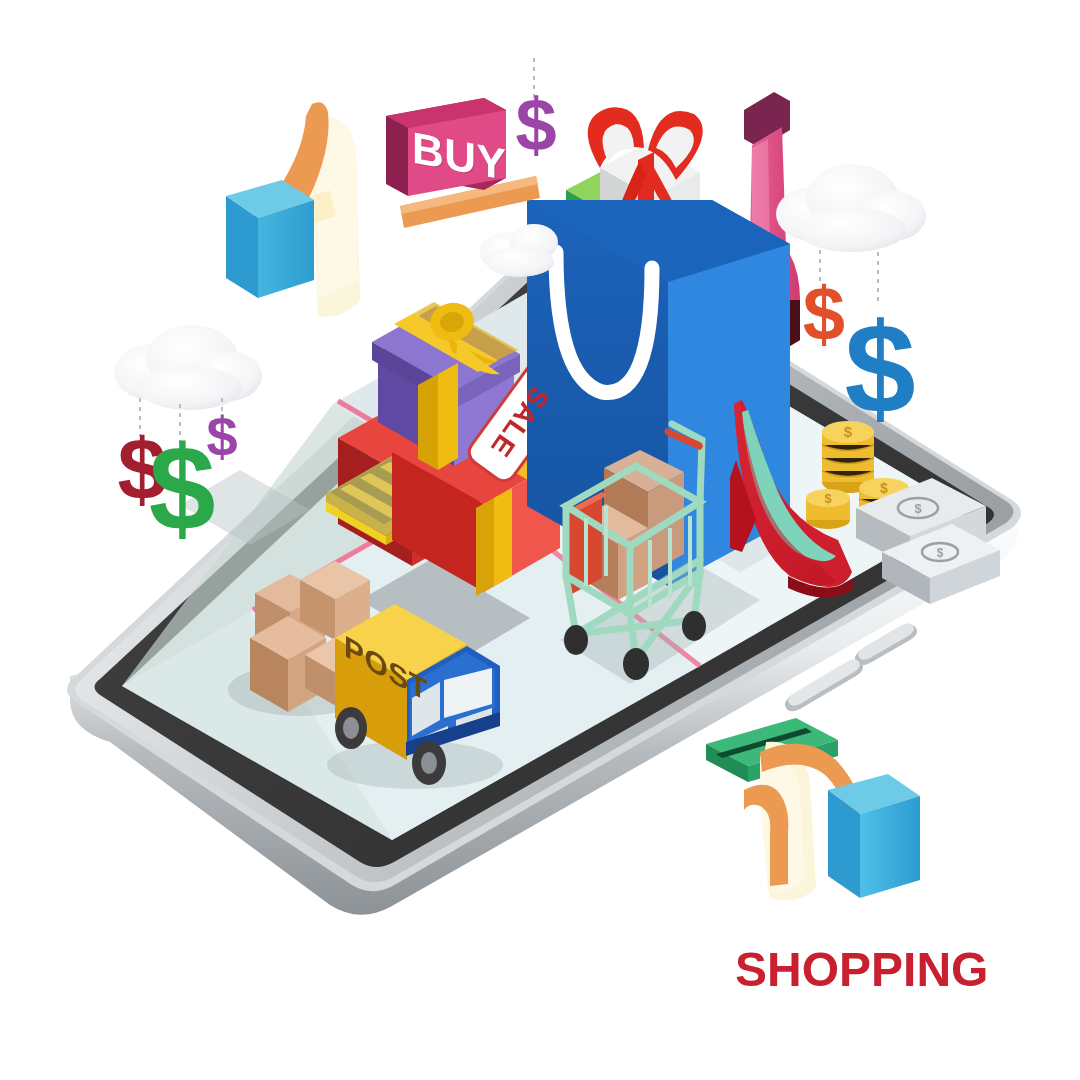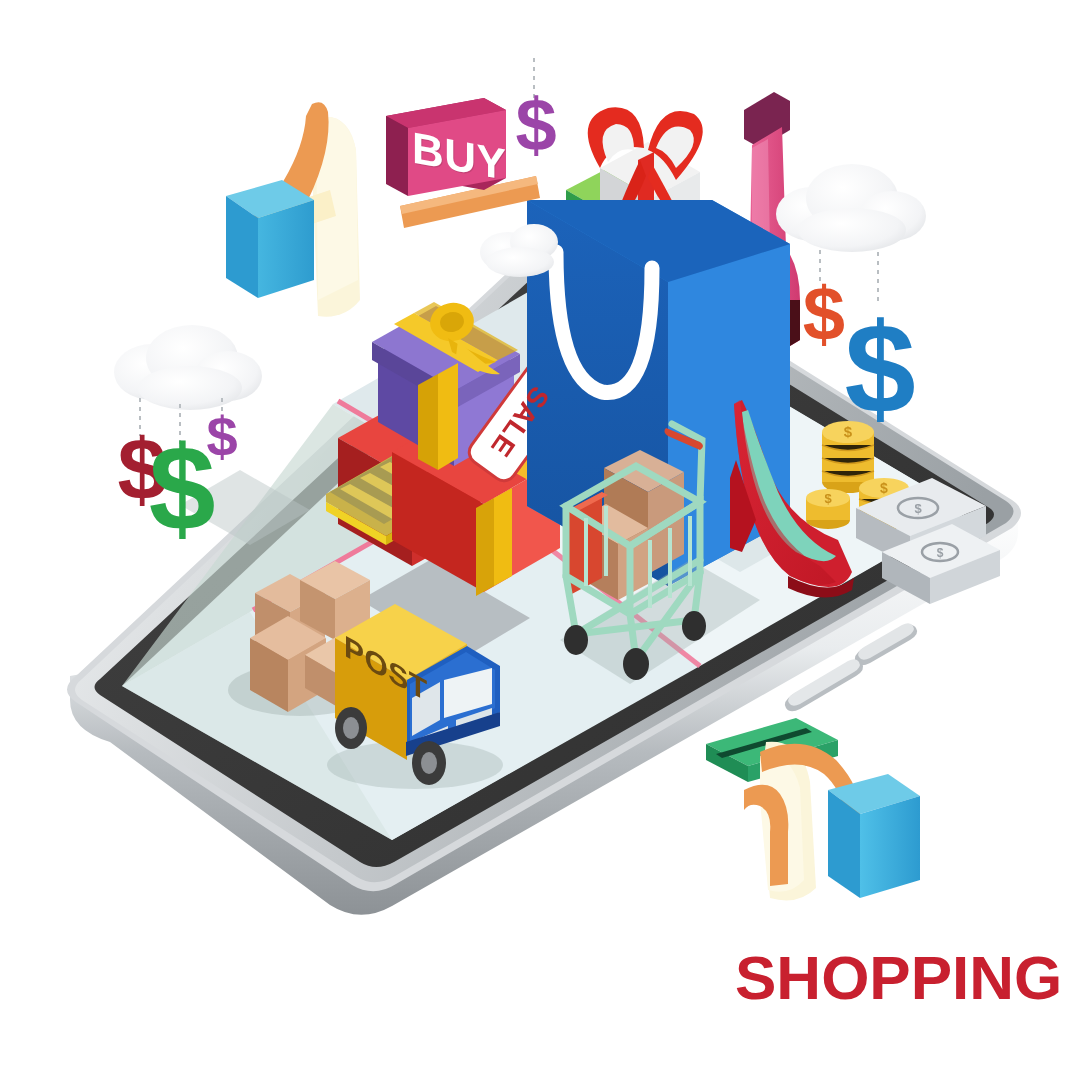--- a/index.html
+++ b/index.html
@@ -444,15 +444,15 @@
   </g>
 
 </svg>
 
 <div class="wordmark" style="left:412px;top:131px;width:92px;text-align:center;font-size:44px;color:#ffffff;transform:skewY(10.5deg);text-shadow:1px 1px 0 rgba(0,0,0,0.12);">BUY</div>
 
 <div class="wordmark" style="left:487px;top:402px;width:70px;text-align:center;font-size:28px;color:#c0272d;letter-spacing:1px;transform:rotate(125deg);">SALE</div>
 
 <div class="wordmark" style="left:344px;top:648px;width:70px;text-align:left;font-size:30px;color:#6b4a10;transform:skewY(29deg);">POST</div>
 
-<div class="wordmark" style="left:735px;top:942px;font-size:62px;color:#c8202f;letter-spacing:0px;text-align:center;">SHOPPING</div>
+<div class="wordmark" style="left:735px;top:942px;font-size:48px;color:#c8202f;letter-spacing:0px;text-align:center;">SHOPPING</div>
 
 </div>
 
 </body></html>

